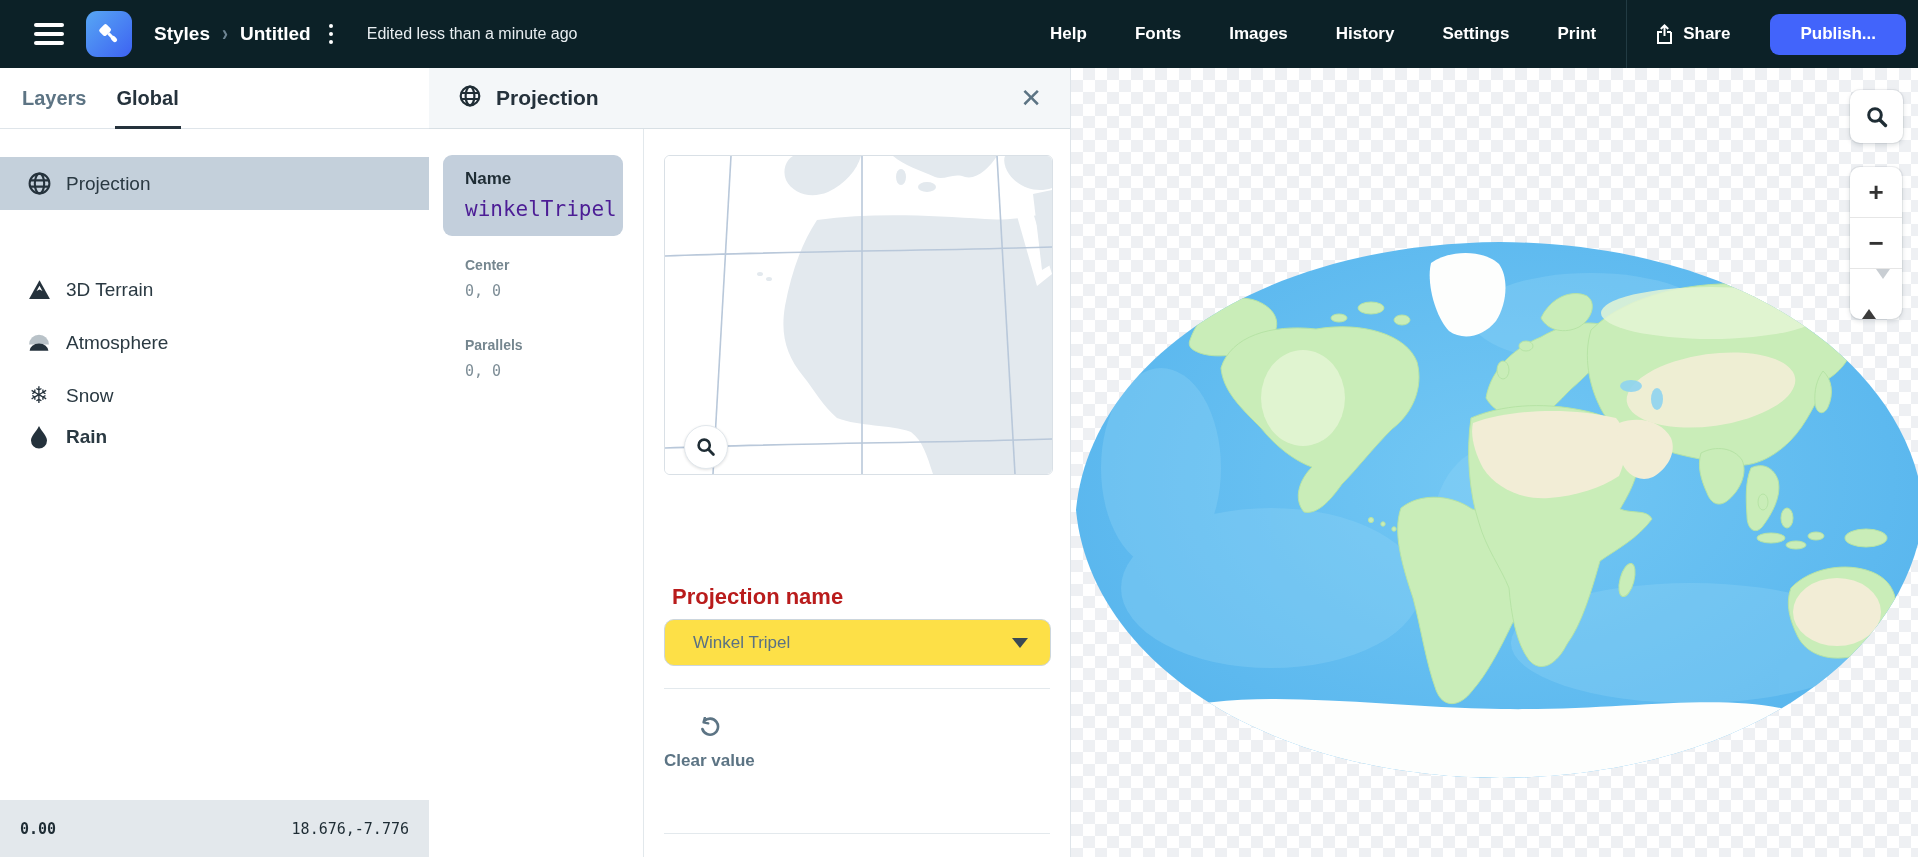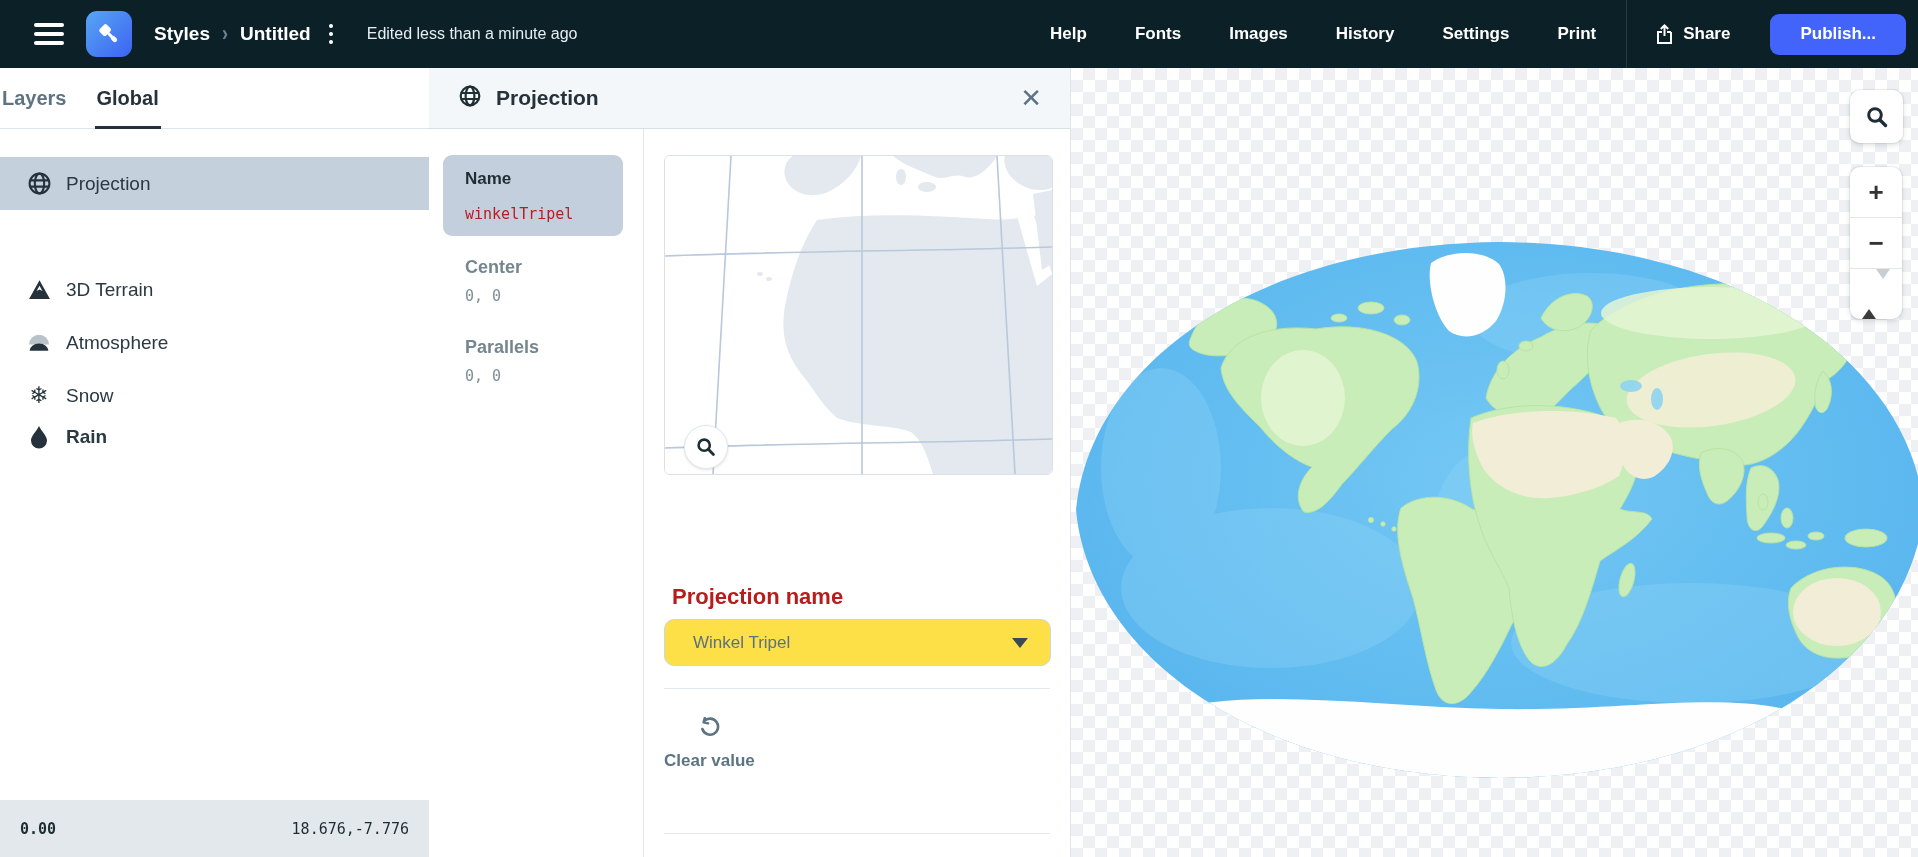--- a/index.html
+++ b/index.html
@@ -15,43 +15,43 @@
   .kebab{display:flex;flex-direction:column;gap:4px;background:none;border:none;cursor:pointer;padding:4px 6px;}
   .kebab i{width:4px;height:4px;border-radius:50%;background:#fff;}
   .edited{margin-left:28px;font-size:16px;color:#e8eef1;}
   .topnav{margin-left:auto;display:flex;align-items:center;gap:0;}
   .toplink{color:#fff;font-weight:bold;font-size:17px;text-decoration:none;padding:0 24px;}
   .topdivider{width:1px;height:68px;background:#223b43;margin:0 6px;}
   .sharebtn{display:flex;align-items:center;gap:9px;color:#fff;font-weight:bold;font-size:17px;background:none;border:none;cursor:pointer;padding:0 22px;}
   .publish{margin:0 12px 0 18px;background:#4264fb;color:#fff;font-weight:bold;font-size:17px;border:none;border-radius:9px;height:41px;padding:4px 30px;cursor:pointer;}
   
   .sidebar{position:absolute;left:0;top:68px;width:429px;bottom:0;background:#fff;border-right:1px solid #e2e8ec;}
-  .tabs{position:absolute;left:0;top:0;width:100%;height:61px;border-bottom:1px solid #dfe5ea;display:flex;align-items:flex-end;gap:26px;box-sizing:border-box;}
+  .tabs{position:absolute;left:0;top:0;width:100%;height:61px;border-bottom:1px solid #dfe5ea;display:flex;align-items:flex-end;padding-left:20px;gap:26px;box-sizing:border-box;}
   .tab{font-size:20px;font-weight:bold;color:#5d7484;background:none;border:none;cursor:pointer;padding:0 2px;height:100%;position:relative;}
   .tab.active{color:#25323c;}
   .tab.active:after{content:"";position:absolute;left:0;right:0;bottom:-1px;height:3px;background:#25323c;}
   .srow{position:absolute;left:0;width:429px;height:53px;display:flex;align-items:center;cursor:pointer;}
   .srow.selected{background:#c4d0db;}
   .srow .ic{width:26px;height:26px;margin-left:26px;display:flex;align-items:center;justify-content:center;color:#25323c;}
   .srow .lb{margin-left:14px;font-size:19px;color:#2a3942;}
   .statusbar{position:absolute;left:0;bottom:0;width:429px;height:57px;background:#e3e8ec;display:flex;align-items:center;justify-content:space-between;padding:0 20px;box-sizing:border-box;font-family:"DejaVu Sans Mono",monospace;font-size:15px;color:#1e2c34;}
   .statusbar .z{font-weight:bold;}
   
   .panel{position:absolute;left:429px;top:68px;width:642px;bottom:0;background:#fff;border-right:1px solid #dfe5ea;box-sizing:border-box;}
   .phead{position:absolute;left:0;top:0;width:100%;height:61px;background:#f4f7f9;border-bottom:1px solid #d8e0e5;display:flex;align-items:center;box-sizing:border-box;}
   .phead .gl{margin-left:29px;color:#1f2d35;}
   .ptitle{margin-left:14px;font-size:21px;font-weight:bold;color:#25323c;}
   .closex{margin-left:auto;margin-right:22px;background:none;border:none;font-size:26px;color:#5c7484;cursor:pointer;line-height:1;padding:2px 6px;}
   .coldiv{position:absolute;left:214px;top:61px;bottom:0;width:1px;background:#e2e8ec;}
   .propcol{position:absolute;left:0;top:61px;width:214px;bottom:0;}
   .namecard{position:absolute;left:14px;top:26px;width:180px;height:81px;background:#c3cfdc;border-radius:9px;cursor:pointer;box-sizing:border-box;padding:14px 0 0 22px;}
   .namecard .pl{font-size:17px;font-weight:bold;color:#1f2d35;}
-  .namecard .pv{margin-top:16px;font-family:"DejaVu Sans Mono",monospace;font-size:15px;color:#b91c1c;}
+  .namecard .pv{margin-top:8px;font-family:"DejaVu Sans Mono",monospace;font-size:21px;color:#4c1d95;}
   .prop{position:absolute;left:14px;width:180px;cursor:pointer;padding-left:22px;box-sizing:border-box;}
-  .prop .pl{font-size:18px;font-weight:bold;color:#75868f;}
+  .prop .pl{font-size:14px;font-weight:bold;color:#75868f;}
   .prop .pv{margin-top:9px;font-family:"DejaVu Sans Mono",monospace;font-size:15px;color:#7e8e97;}
   .editor{position:absolute;left:215px;top:61px;right:0;bottom:0;}
   .preview{position:absolute;left:20px;top:26px;width:387px;height:318px;border:1px solid #d9e0e6;border-radius:6px;background:#fff;overflow:hidden;cursor:pointer;}
   .pv-mag{position:absolute;left:19px;top:269px;width:42px;height:42px;border-radius:50%;background:#fff;border:1px solid #e1e7ec;box-shadow:0 1px 3px rgba(0,0,0,.12);display:flex;align-items:center;justify-content:center;cursor:pointer;}
   .fieldlabel{position:absolute;left:20px;top:455px;font-size:22px;font-weight:bold;color:#b91c1c;margin-left:8px;}
   .dropdown{position:absolute;left:20px;top:490px;width:387px;height:47px;background:#fde047;border:1.5px solid #ccd6dd;border-radius:10px;display:flex;align-items:center;cursor:pointer;box-sizing:border-box;}
   .dropdown .dval{margin-left:28px;font-size:17px;color:#5a7184;}
   .dropdown .caret{margin-left:auto;margin-right:22px;width:0;height:0;border-left:8px solid transparent;border-right:8px solid transparent;border-top:10px solid #3a4a54;}
   .hr1{position:absolute;left:20px;right:20px;top:559px;height:1px;background:#e3e9ed;}
   .clearval{position:absolute;left:20px;top:588px;display:flex;align-items:center;gap:13px;background:none;border:none;cursor:pointer;padding:0;flex-direction:column;}

